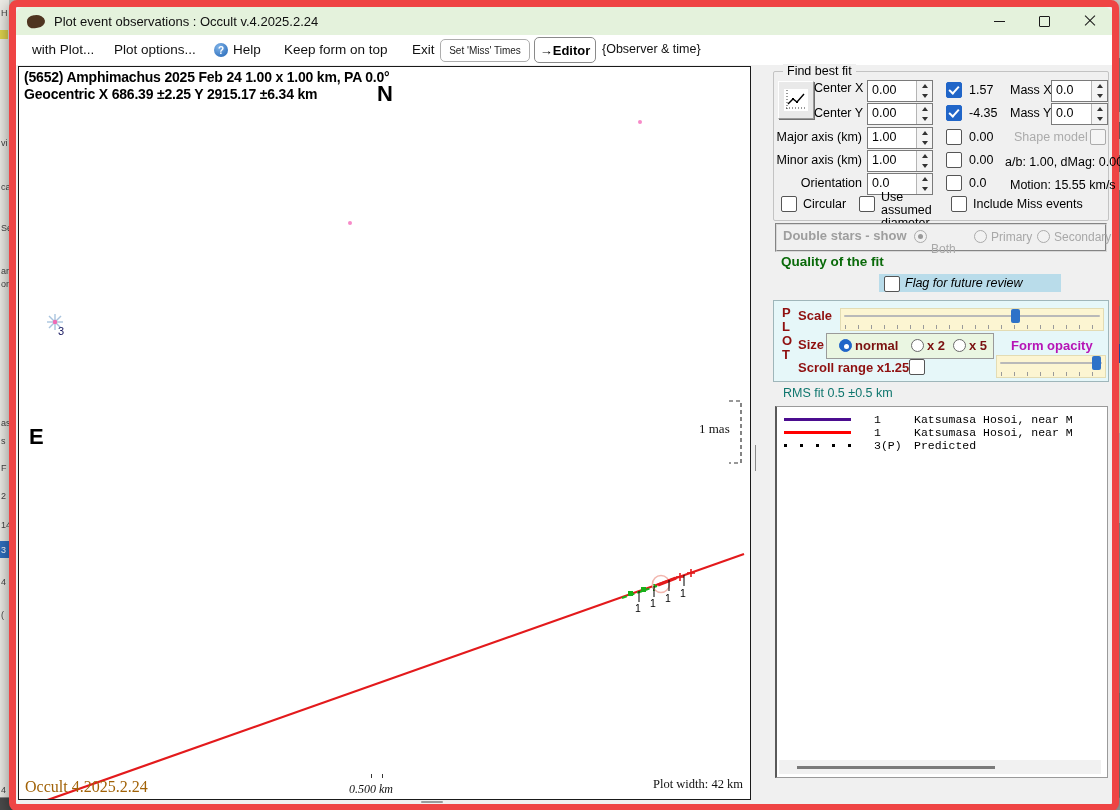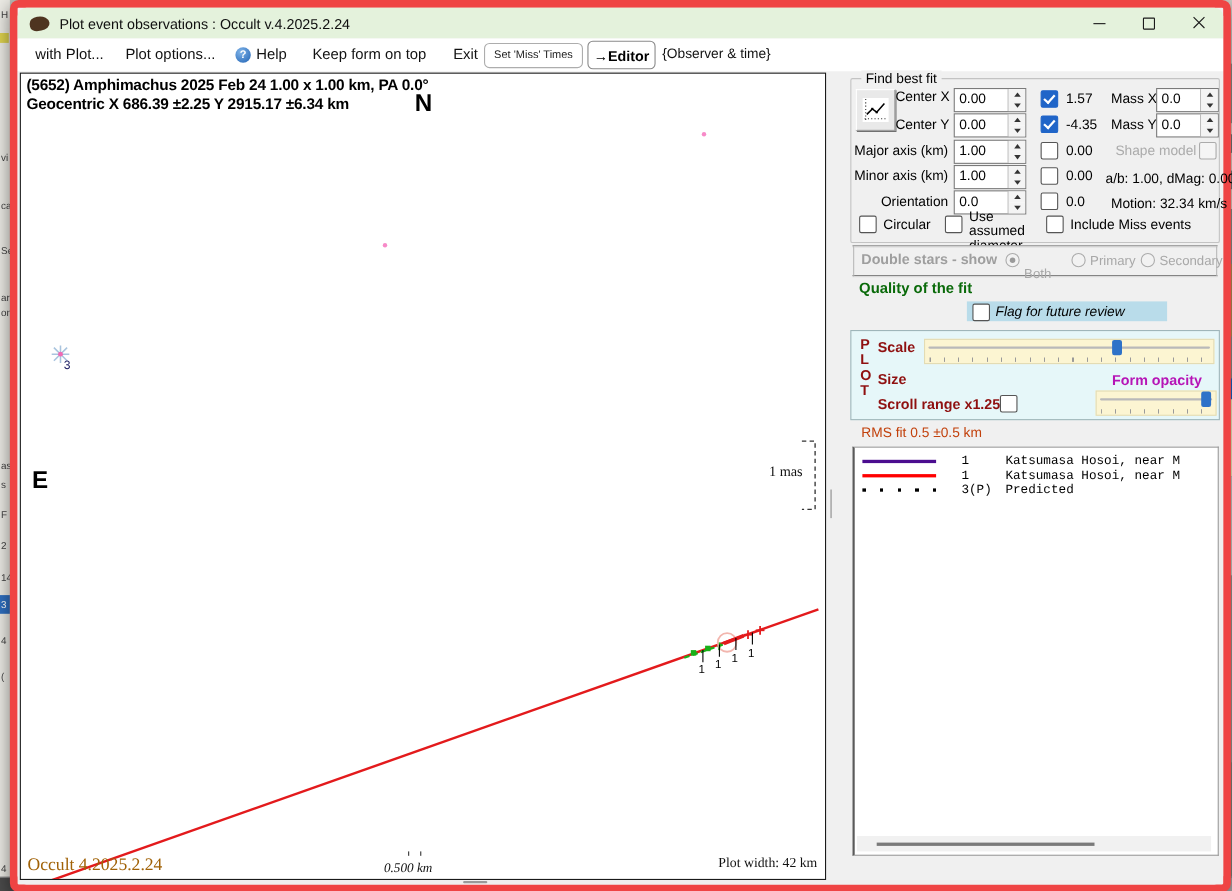--- a/index.html
+++ b/index.html
@@ -102,21 +102,21 @@
   .maroon{color:#8f1010;font-weight:bold;font-size:13px;}
   .magenta{color:#b614b6;font-weight:bold;font-size:13px;}
   .slider{position:absolute;background:#fcf5d2;border:1px solid #e3dcb4;}
   .slider .groove{position:absolute;left:3px;right:3px;top:6px;height:2px;background:#b9b9b9;border-radius:1px;}
   .slider .thumb{position:absolute;top:0;width:9px;height:14px;background:#2e72c8;border-radius:2px;}
   .slider .ticks{position:absolute;left:4px;right:4px;bottom:1px;height:4px;
       background:repeating-linear-gradient(90deg,#9a9a9a 0,#9a9a9a 1px,transparent 1px,transparent 13px);}
   .sizebox{position:absolute;left:52px;top:32px;width:166px;height:24px;background:#eaf6e2;border:1px solid #9a9a9a;}
   .rlabel{position:absolute;top:4px;font-size:13px;font-weight:bold;color:#7a1010;}
 
-  .rms{position:absolute;left:14px;top:321px;font-size:12.5px;color:#c2410c;}
+  .rms{position:absolute;left:14px;top:321px;font-size:12.5px;color:#0f766e;}
 
   .legend{position:absolute;left:6px;top:341px;width:330px;height:370px;background:#fff;border:1px solid #9a9a9a;border-left:2px solid #5a5a5a;}
   .lg-row{position:absolute;left:0;width:100%;height:13px;}
   .legend-sample{position:absolute;left:7px;top:5px;width:67px;height:3px;}
   .legend-sample.dotted{background:repeating-linear-gradient(90deg,#000 0,#000 3px,transparent 3px,transparent 16px);}
   .lg-count{position:absolute;left:97px;top:0;font-family:"Liberation Mono","DejaVu Sans Mono",monospace;font-size:11.5px;color:#000;}
   .lg-name{position:absolute;left:137px;top:0;right:2px;font-family:"Liberation Mono","DejaVu Sans Mono",monospace;font-size:11.5px;color:#000;white-space:nowrap;overflow:hidden;}
   .lg-scroll{position:absolute;left:2px;bottom:3px;width:322px;height:14px;background:#f1f1f1;}
   .lg-thumb{position:absolute;left:18px;top:6px;width:198px;height:3px;background:#7a7a7a;}
 </style>
@@ -384,21 +384,21 @@
                 <span>
                   <i class="arr-up"></i>
                 </span>
                 <span>
                   <i class="arr-dn"></i>
                 </span>
               </span>
           </div>
           <span class="cb" style="left:172px;top:103px;"></span>
           <span class="lbl" style="left:195px;top:104px;">0.0</span>
-          <span class="lbl" style="left:236px;top:106px;">Motion: 32.34 km/s</span>
+          <span class="lbl" style="left:236px;top:106px;">Motion: 15.55 km/s</span>
         </div>
 
         <span class="cb" style="left:12px;top:131px;"></span>
         <span class="lbl" style="left:34px;top:132px;">Circular</span>
         <span class="cb" style="left:90px;top:131px;"></span>
         <span class="lbl" style="left:112px;top:126px;width:68px;white-space:normal;line-height:13px;">Use assumed diameter</span>
         <span class="cb" style="left:182px;top:131px;"></span>
         <span class="lbl" style="left:204px;top:132px;">Include Miss events</span>
 
         <div class="ds-bar">
@@ -424,20 +424,28 @@
           <span class="plot-letter" style="top:47px;">T</span>
 
           <span class="maroon" style="position:absolute;left:24px;top:7px;">Scale</span>
           <div class="slider" style="left:66px;top:7px;width:262px;height:21px;">
             <span class="groove"></span>
             <span class="thumb" style="left:170px;"></span>
             <span class="ticks"></span>
           </div>
 
           <span class="maroon" style="position:absolute;left:24px;top:36px;">Size</span>
+          <div class="sizebox">
+            <span class="radio sel" style="left:12px;top:5px;"></span>
+            <span class="rlabel" style="left:28px;">normal</span>
+            <span class="radio" style="left:84px;top:5px;"></span>
+            <span class="rlabel" style="left:100px;">x 2</span>
+            <span class="radio" style="left:126px;top:5px;"></span>
+            <span class="rlabel" style="left:142px;">x 5</span>
+          </div>
           <span class="magenta" style="position:absolute;left:237px;top:37px;">Form opacity</span>
 
           <span class="maroon" style="position:absolute;left:24px;top:59px;">Scroll range x1.25</span>
           <span class="cb" style="left:135px;top:58px;"></span>
           <div class="slider" style="left:222px;top:54px;width:108px;height:21px;">
             <span class="groove"></span>
             <span class="thumb" style="left:95px;"></span>
             <span class="ticks"></span>
           </div>
         </div>

